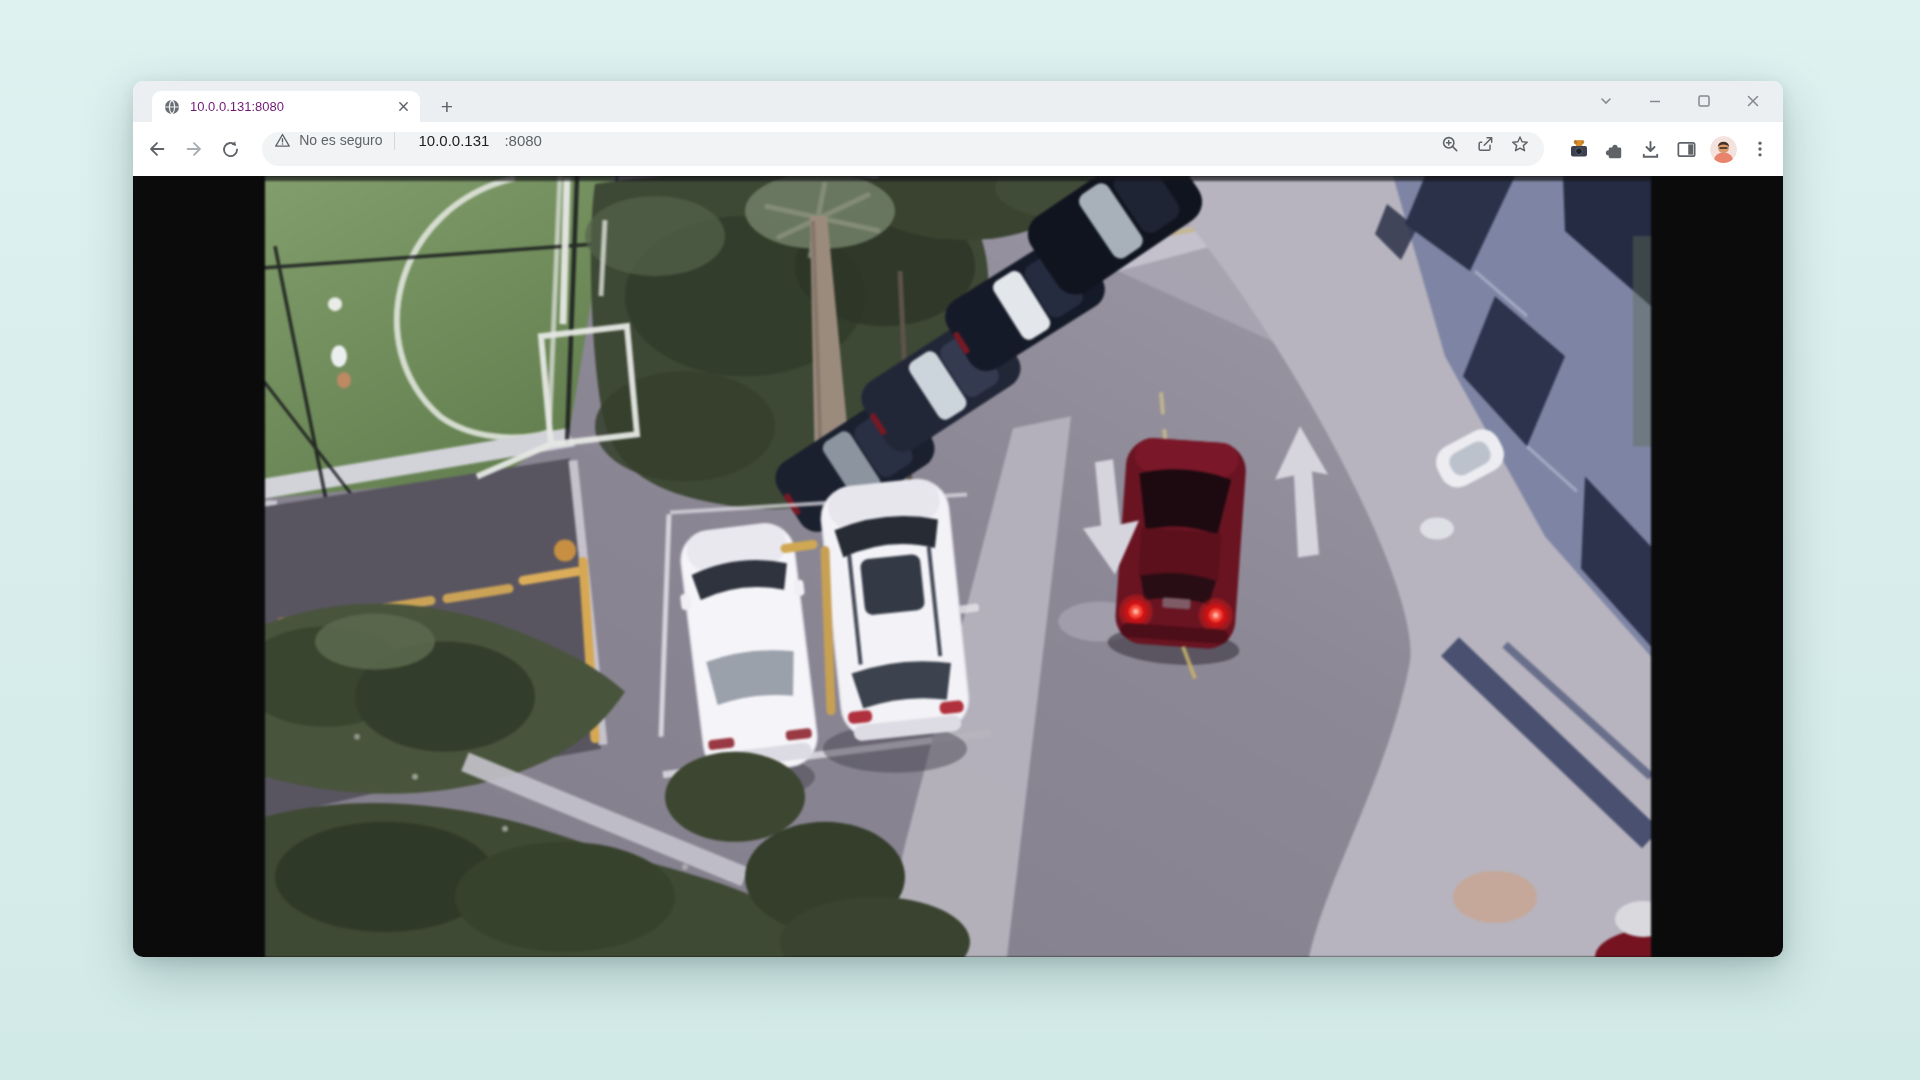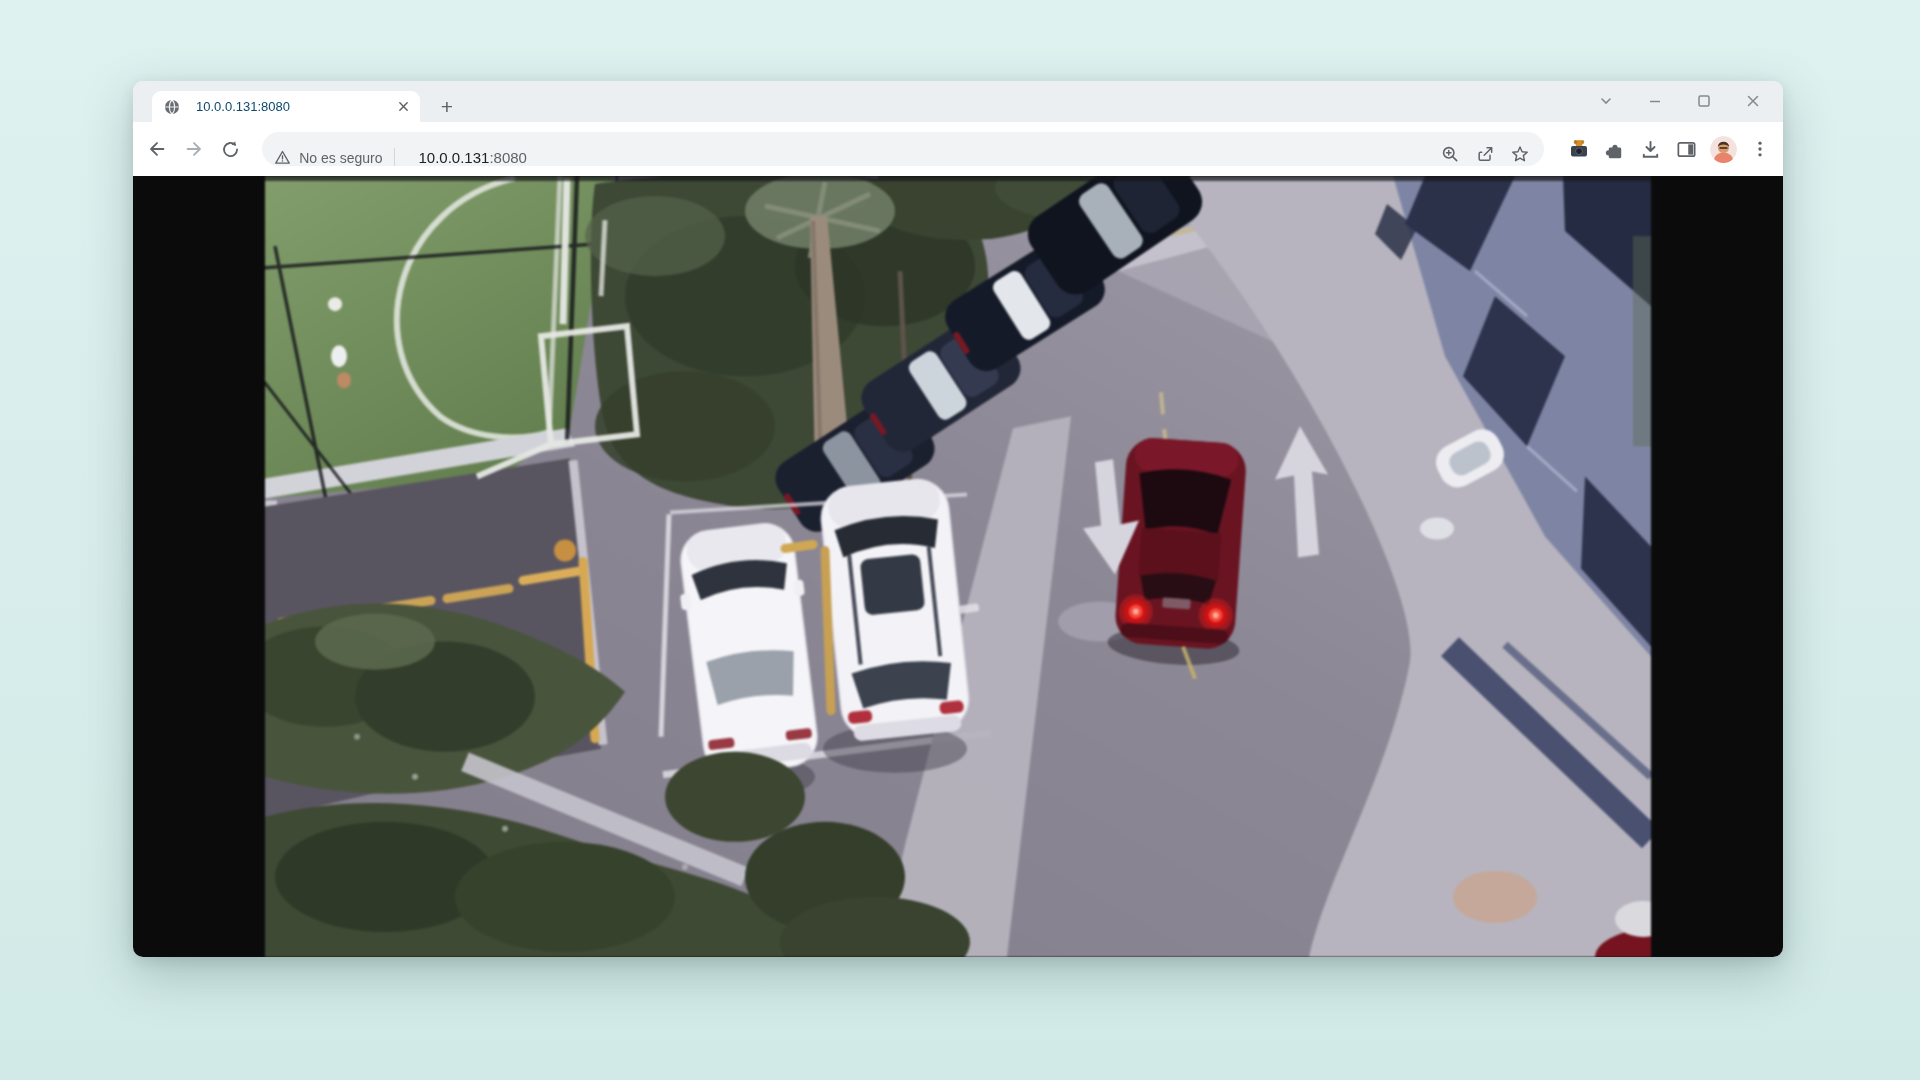--- a/index.html
+++ b/index.html
@@ -13,38 +13,38 @@
     position:absolute;left:133px;top:81px;width:1650px;height:876px;
     border-radius:10px;background:#eceff2;overflow:hidden;
     box-shadow:0 18px 50px rgba(50,80,80,.28),0 4px 14px rgba(50,80,80,.14);
   }
   
   .tabstrip{position:relative;height:41px;background:#eceff2;}
   .tab{
     position:absolute;left:19px;top:10px;width:268px;height:31px;background:#fff;
     border-radius:9px 9px 0 0;display:flex;align-items:center;padding:0 8px 0 12px;box-sizing:border-box;
   }
-  .tab-title{flex:1;font-size:13px;color:#0c4a6e;white-space:nowrap;overflow:hidden;margin-left:16px;}
+  .tab-title{flex:1;font-size:13px;color:#701a75;white-space:nowrap;overflow:hidden;margin-left:10px;}
   .icon-btn{display:flex;align-items:center;justify-content:center;border-radius:50%;}
   .tab-close{width:18px;height:18px;}
   .newtab{position:absolute;left:302px;top:14px;width:24px;height:24px;display:flex;align-items:center;justify-content:center;
     font-size:21px;font-weight:400;color:#5f6368;line-height:20px;}
   .win-controls{position:absolute;right:6px;top:4px;display:flex;height:32px;}
   .win-btn{width:49px;height:32px;display:flex;align-items:center;justify-content:center;}
   
   .toolbar{height:54px;background:#fff;display:flex;align-items:center;padding:0 10px 0 8px;box-sizing:border-box;}
   .nav-btn{width:32px;height:32px;margin-right:5px;display:flex;align-items:center;justify-content:center;border-radius:50%;}
   .omnibox{
     width:1292px;height:34px;margin-left:11px;background:#f1f3f4;border-radius:17px;
-    display:flex;align-items:flex-end;padding:0 12px;box-sizing:border-box;
+    display:flex;align-items:flex-start;padding:0 12px;box-sizing:border-box;
   }
   .sec-label{font-size:14px;color:#5f6368;margin-left:8px;white-space:nowrap;}
   .omni-divider{width:1px;height:18px;background:#d4d7da;margin:0 12px;}
   .url-host{font-size:15px;color:#202124;white-space:nowrap;margin-left:11px;}
-  .url-port{font-size:15px;color:#5f6368;white-space:nowrap;}
+  .url-port{font-size:15px;color:#5f6368;white-space:nowrap;margin-left:15px;}
   .omni-spacer{flex:1;}
   .omni-ic{width:24px;height:24px;margin-left:11px;display:flex;align-items:center;justify-content:center;}
   .actions{display:flex;align-items:center;margin-left:12px;}
   .act-ic{width:26px;height:26px;margin-left:10px;display:flex;align-items:center;justify-content:center;}
   .avatar{width:27px;height:27px;border-radius:50%;overflow:hidden;margin-left:10px;}
   
   .content{
     position:absolute;left:0;top:95px;right:0;bottom:0;background:#0b0b0c;
     display:flex;justify-content:center;overflow:hidden;
   }

